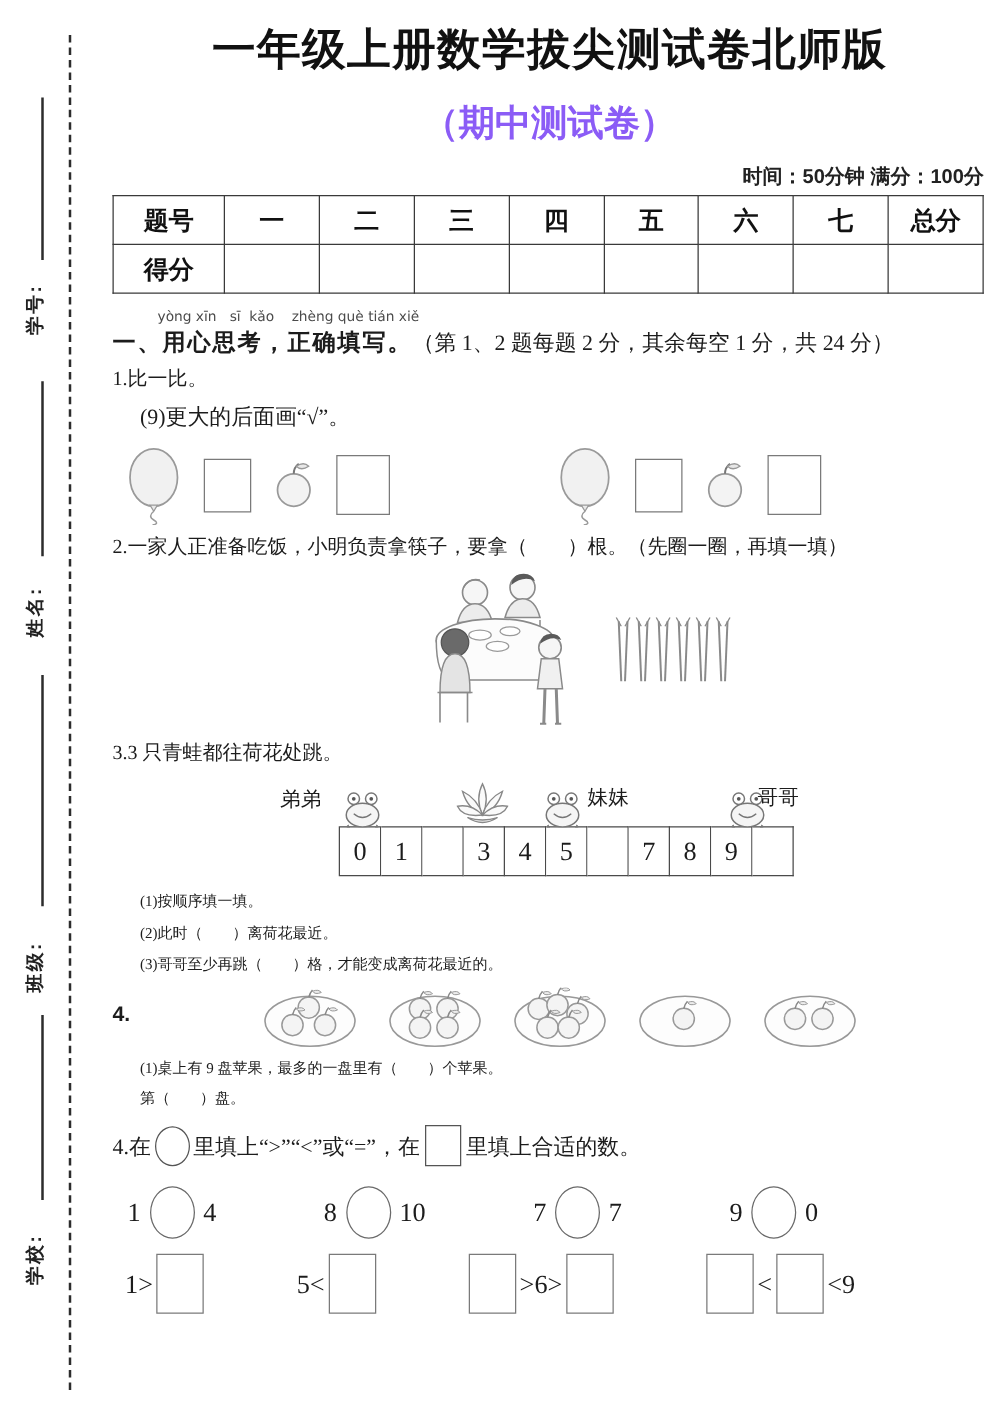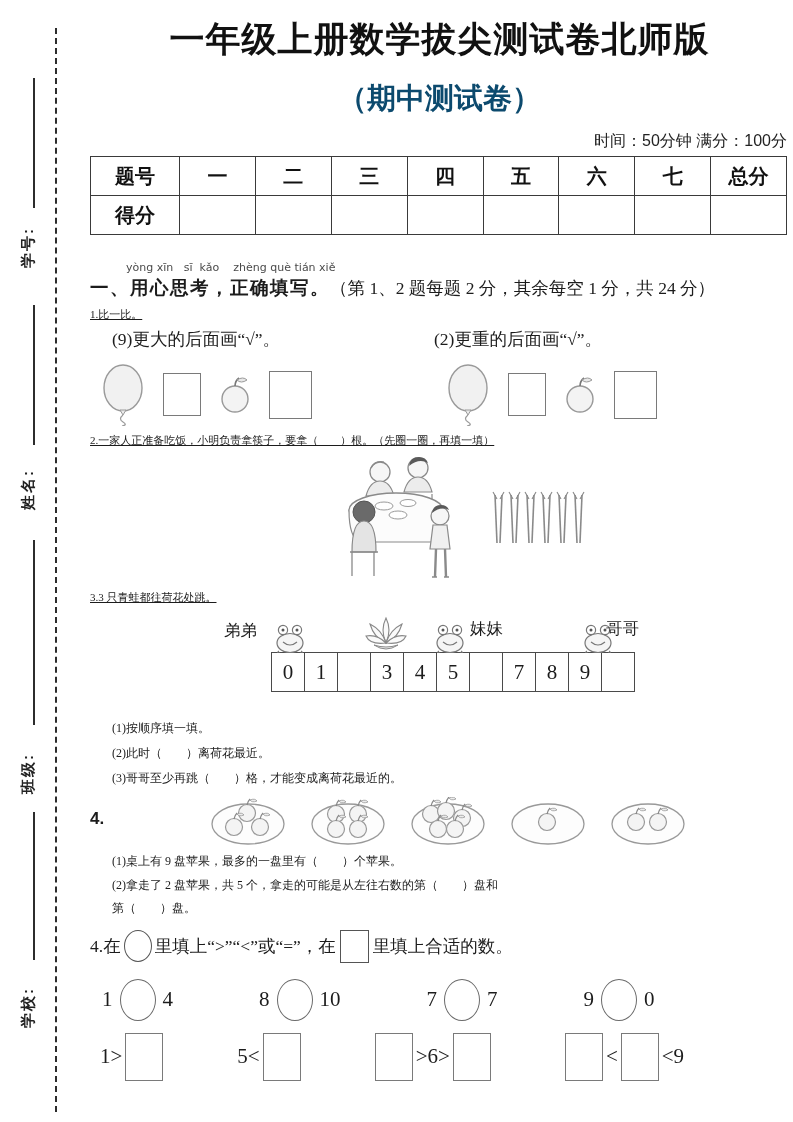--- a/index.html
+++ b/index.html
@@ -12,54 +12,54 @@
   .sline{position:absolute;left:33px;width:2px;background:#2c2c2c;}
   .slabel{position:absolute;left:19px;transform-origin:0 0;transform:rotate(-90deg);
           font-family:"Liberation Sans",sans-serif;font-size:15px;font-weight:bold;
           white-space:nowrap;letter-spacing:2px;color:#222;}
 
   
   .main{position:absolute;left:90px;top:0;width:699px;}
   .title{margin-top:16px;text-align:center;font-family:"Liberation Sans",sans-serif;
          font-weight:bold;font-size:35px;letter-spacing:1px;color:#111;}
   .subtitle{margin-top:16px;text-align:center;font-family:"Liberation Sans",sans-serif;
-            font-weight:bold;font-size:29px;color:#0c4a6e;}
+            font-weight:bold;font-size:29px;color:#8b5cf6;}
   .time-info{margin:12px 2px 4px 0;text-align:right;font-family:"Liberation Sans",sans-serif;
-             font-size:16px;font-weight:normal;color:#222;}
+             font-size:16px;font-weight:bold;color:#222;}
 
   table.score-table{width:697px;border-collapse:collapse;table-layout:fixed;}
   table.score-table td{border:1.8px solid #3a3a3a;height:36px;text-align:center;
         font-family:"Liberation Sans",sans-serif;font-size:20px;font-weight:bold;color:#111;}
   td.st-first{width:86px;}
 
-  .section-head{margin-top:26px;}
+  .section-head{margin-top:12px;}
   .pinyin{font-family:"DejaVu Sans",sans-serif;font-size:11px;color:#4a4a4a;
           margin-left:36px;white-space:pre;}
   .sec-line{font-size:18px;margin-top:1px;}
   .sec-title{font-family:Liberation Serif, serif;font-weight:bold;font-size:18.5px;letter-spacing:1.5px;}
   .sec-note{font-size:17.5px;}
 
-  .qtext{font-size:11px;line-height:1.55;margin:6px 0 2px 0;text-decoration:underline;}
+  .qtext{font-size:16px;line-height:1.55;margin:6px 0 2px 0;}
   .sub{margin-left:22px;font-size:12px;line-height:2.08;}
 
   
   .q1-parts{display:flex;margin-top:4px;}
   .q1-parts .pp{font-size:17.5px;}
   .q1-parts .pp1{margin-left:22px;width:322px;}
   .q1-group{display:flex;align-items:center;gap:17px;width:345px;}
   .q1-row{display:flex;margin:12px 0 4px 10px;}
   .abox1{width:36px;height:41px;border:1.6px solid #7a7a7a;background:#fff;}
   .abox2{width:41px;height:46px;border:1.6px solid #7a7a7a;background:#fff;}
 
   
   .q2-illus{display:flex;align-items:center;gap:26px;margin:4px 0 2px 244px;height:130px;}
   .chopsticks{display:flex;gap:3px;align-items:center;}
 
   
-  .strip-wrap{position:relative;margin:46px 0 24px 181px;width:366px;}
+  .strip-wrap{position:relative;margin:46px 0 8px 181px;width:366px;}
   .strip{display:flex;}
   .scell{width:32px;height:38px;border:1.2px solid #4a4a4a;border-left:none;
          text-align:center;line-height:38px;font-size:21px;background:#fff;}
   .scell:first-child{border-left:1.2px solid #4a4a4a;}
   .fl{position:absolute;font-size:16.5px;white-space:nowrap;}
 
   
   .q4{position:relative;margin-top:6px;min-height:52px;}
   .q4-num{position:absolute;left:0;top:12px;font-family:"Liberation Sans",sans-serif;
           font-weight:bold;font-size:17px;}
@@ -131,21 +131,20 @@
     <div class="section-head">
       <div class="pinyin">yòng xīn   sī  kǎo    zhèng què tián xiě</div>
       <div class="sec-line">
         <span class="sec-title">一、用心思考，正确填写。</span><span class="sec-note">（第 1、2 题每题 2 分，其余每空 1 分，共 24 分）</span>
       </div>
     </div>
 
     <div class="qtext">1.比一比。</div>
     <div class="q1-parts">
       <span class="pp pp1">(9)更大的后面画“√”。</span>
-      <span class="pp">(2)更重的后面画“√”。</span>
     </div>
     <div class="q1-row">
       <div class="q1-group">
         <svg width="46" height="63" viewBox="0 0 46 63">
           <ellipse cx="23" cy="25" rx="19" ry="23" fill="#f1f1f1" stroke="#9a9a9a" stroke-width="1.4"></ellipse>
           <path d="M20 47 l6 0 l-3 5 z" fill="#eaeaea" stroke="#9a9a9a" stroke-width="1"></path>
           <path d="M23 52 q-5 4 0 7 q5 3 -1 4" fill="none" stroke="#9a9a9a" stroke-width="1.2"></path>
         </svg>
         <div class="abox1"></div>
         <svg width="34" height="40" viewBox="0 0 34 40">
@@ -352,21 +351,20 @@
             <circle cx="26" cy="25" r="8.5" fill="#f4f4f4" stroke="#999" stroke-width="1.2"></circle>
             <path d="M26 17 q1 -4 3 -6" fill="none" stroke="#888" stroke-width="1.2"></path>
             <path d="M29 12 q5 -2 7 1 q-5 2 -7 -1 z" fill="#ececec" stroke="#999" stroke-width="0.8"></path>
             <circle cx="48" cy="25" r="8.5" fill="#f4f4f4" stroke="#999" stroke-width="1.2"></circle>
             <path d="M48 17 q1 -4 3 -6" fill="none" stroke="#888" stroke-width="1.2"></path>
             <path d="M51 12 q5 -2 7 1 q-5 2 -7 -1 z" fill="#ececec" stroke="#999" stroke-width="0.8"></path>
           </svg>
         </div>
     </div>
     <div class="sub">(1)桌上有 9 盘苹果，最多的一盘里有（　　）个苹果。</div>
-    <div class="sub" style="line-height:1.9">(2)拿走了 2 盘苹果，共 5 个，拿走的可能是从左往右数的第（　　）盘和</div>
     <div class="sub" style="line-height:1.9">第（　　）盘。</div>
 
     <div class="q5-intro">
       <span>4.在</span>
       <span class="inline-circle"></span>
       <span>里填上“&gt;”“&lt;”或“=”，在</span>
       <span class="inline-square"></span>
       <span>里填上合适的数。</span>
     </div>
     <div class="cmp-row">

